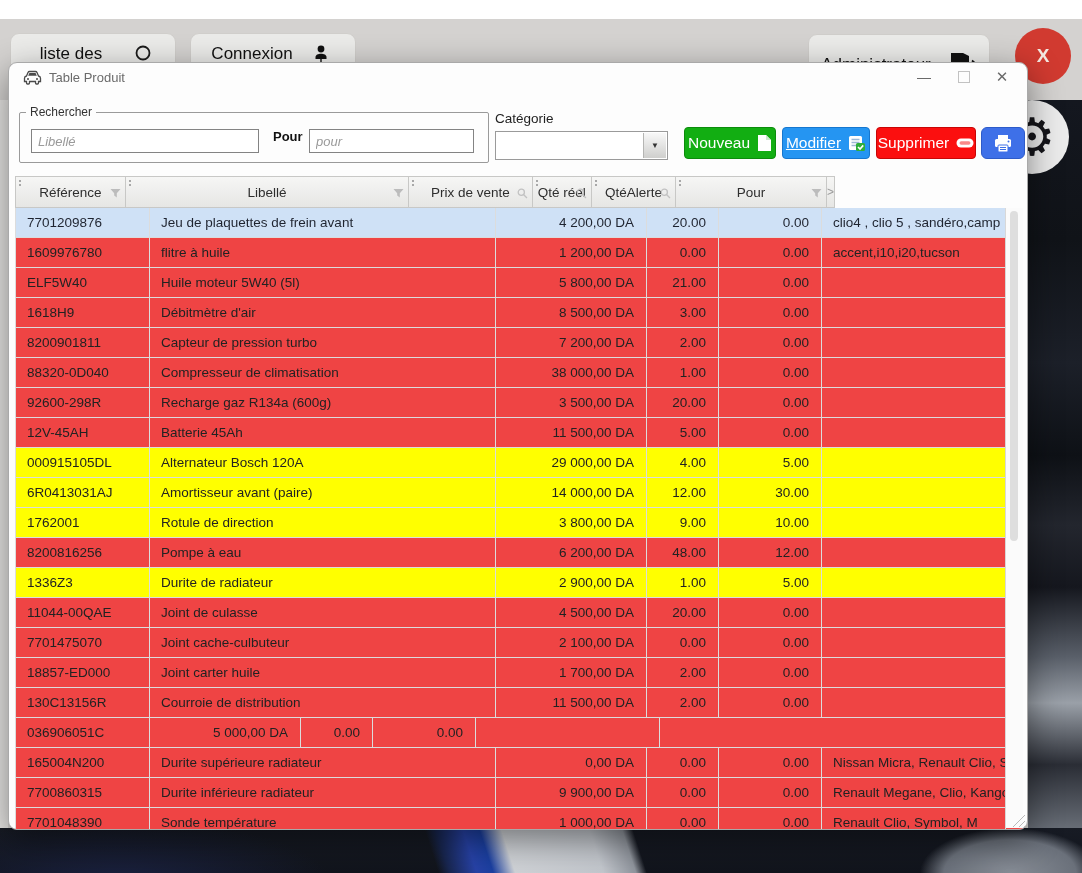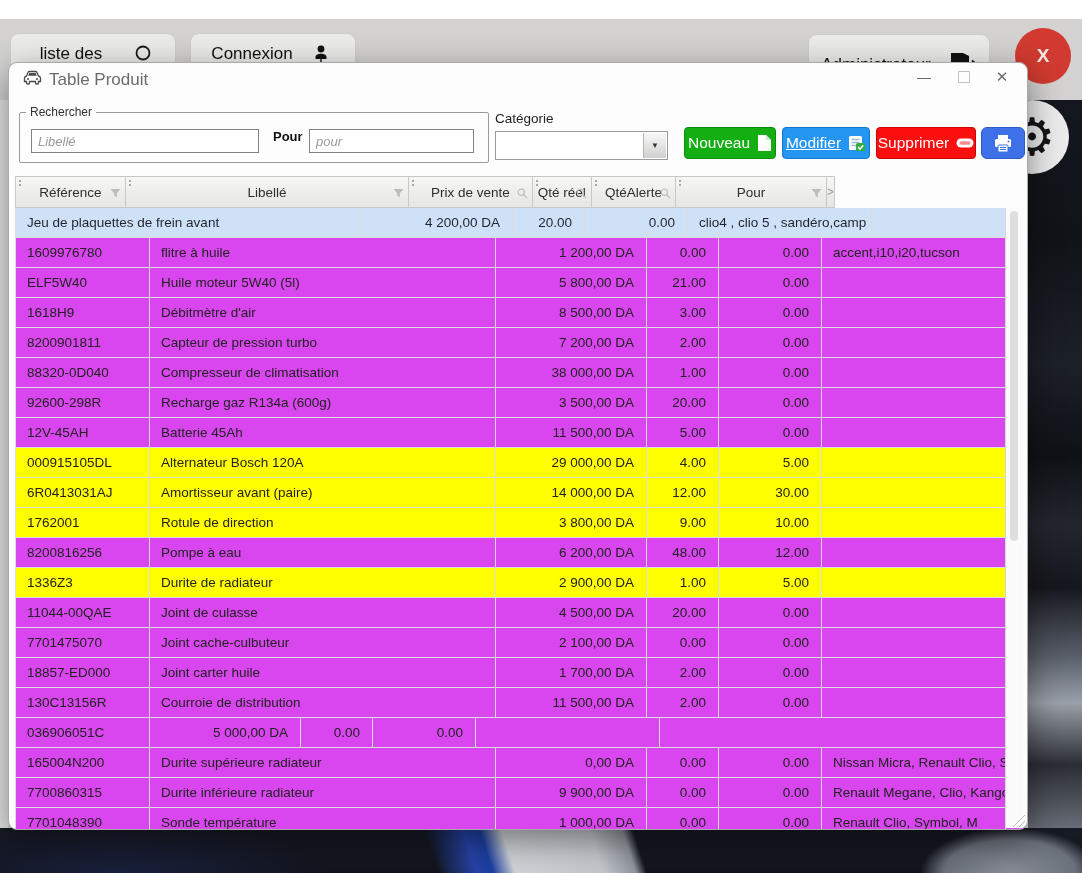--- a/index.html
+++ b/index.html
@@ -34,21 +34,21 @@
   .gearcircle{position:absolute;left:995px;top:100px;width:74px;height:74px;border-radius:50%;
     background:#ebebeb;display:flex;align-items:center;justify-content:center;
     font-size:52px;color:#15151a;line-height:1;}
 
   
   .win{position:absolute;left:8px;top:62px;width:1020px;height:768px;background:#fdfdfd;
     border:1px solid #a9a9a9;border-radius:9px;box-sizing:border-box;
     box-shadow:0 10px 34px rgba(0,0,0,.45);overflow:hidden;}
   .titlebar{position:absolute;left:0;top:0;width:100%;height:30px;}
   .title-ic{position:absolute;left:14px;top:7px;}
-  .title-tx{position:absolute;left:40px;top:7px;font-size:17px;color:#6b6b6b;}
+  .title-tx{position:absolute;left:40px;top:7px;font-size:13px;color:#6b6b6b;}
   .wc{position:absolute;top:0px;width:34px;height:28px;display:flex;align-items:center;
       justify-content:center;color:#6a6a6a;}
   .wc.min{right:86px;font-size:14px;}
   .wc.max{right:46px;}
   .wc.max span{width:10px;height:10px;border:1.5px solid #c2c2c2;display:block;}
   .wc.cls{right:8px;font-size:15px;color:#6a6a6a;}
 
   
   fieldset.search{position:absolute;left:10px;top:42px;width:468px;height:56px;margin:0;
     border:1px solid #9a9a9a;border-radius:2px;padding:0;}
@@ -77,21 +77,21 @@
   .thead{position:absolute;left:0;top:0;height:32px;width:820px;display:flex;
     background:linear-gradient(#f6f6f5,#e6e6e4);border:1px solid #c8c8c6;box-sizing:border-box;}
   .hcell{position:relative;height:100%;border-right:1px solid #c8c8c6;box-sizing:border-box;
     display:flex;align-items:center;justify-content:center;font-size:13.5px;color:#2e2e2e;}
   .hcell .grip{position:absolute;left:3px;top:3px;width:2px;height:2px;background:#a8a8a8;
     box-shadow:0 4px 0 #a8a8a8;}
   .hcell .fic{position:absolute;right:4px;top:10px;}
   .hscroll{position:relative;height:100%;flex:1;display:flex;align-items:center;
     justify-content:center;color:#9a9a9a;font-size:12px;}
   .tbody{position:absolute;left:0;top:32px;width:1008px;}
-  .trow{display:flex;height:30px;border-bottom:1px solid #dcdcdc;background:#d946ef;
+  .trow{display:flex;height:30px;border-bottom:1px solid #dcdcdc;background:#ef4444;
     border-left:1px solid #dcdcdc;box-sizing:border-box;}
   .trow.sel{background:#cfe1f6;}
   .trow.sel .tc{color:#1f2430;}
   .trow.warn{background:#ffff00;}
   .tc{height:100%;box-sizing:border-box;border-right:1px solid #dcdcdc;font-size:13.5px;
     color:#222;display:flex;align-items:center;white-space:nowrap;overflow:hidden;}
   .tc.l{justify-content:flex-start;padding-left:11px;}
   .tc.r{justify-content:flex-end;padding-right:12px;}
   .vscroll{position:absolute;right:0;top:32px;width:17px;height:620px;background:#fbfbfb;
     border-left:1px solid #d8d8d8;}
@@ -282,20 +282,21 @@
             <span class="grip"></span>
             <span>Pour</span>
             <span class="fic"><svg width="11" height="11" viewBox="0 0 11 11">
                 <path d="M0.5 1h10L6.8 5.2v4.3L4.2 7.6V5.2z" fill="#bcbcbc"></path>
               </svg></span>
           </div>
           <div class="hscroll">&gt;</div>
         </div>
       <div class="tbody" id="tbody">
           <div class="trow sel">
+            <div class="tc l" style="width: 134px;">7701209876</div>
             <div class="tc l" style="width: 346px;">Jeu de plaquettes de frein avant</div>
             <div class="tc r" style="width: 151px;">4 200,00 DA</div>
             <div class="tc r" style="width: 72px;">20.00</div>
             <div class="tc r" style="width: 103px;">0.00</div>
             <div class="tc l" style="width: 184px;">clio4 , clio 5 , sandéro,camp</div>
           </div>
           <div class="trow">
             <div class="tc l" style="width: 134px;">1609976780</div>
             <div class="tc l" style="width: 346px;">flitre à huile</div>
             <div class="tc r" style="width: 151px;">1 200,00 DA</div>

